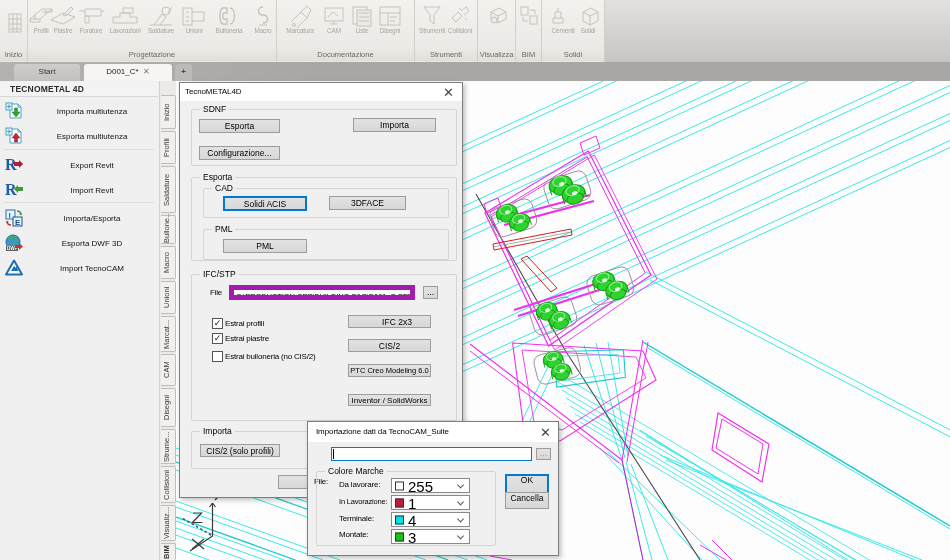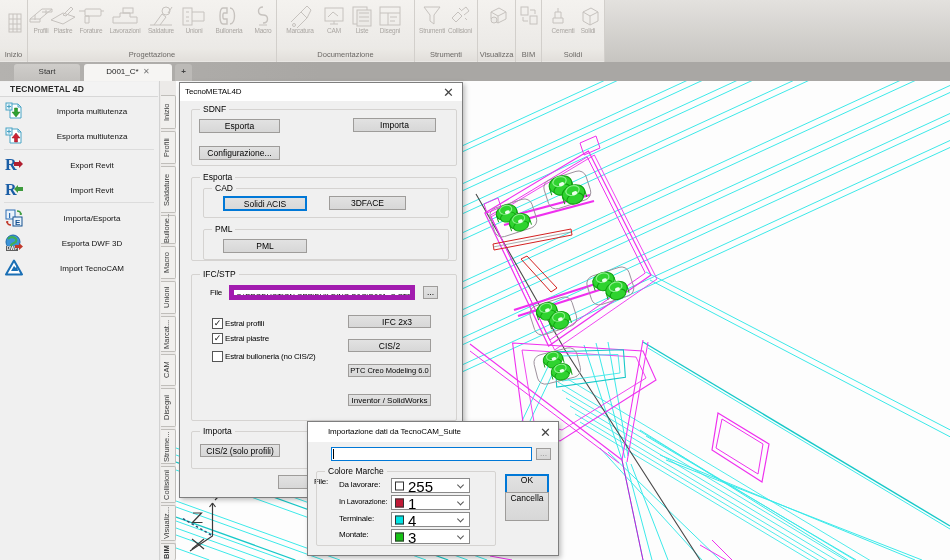--- a/index.html
+++ b/index.html
@@ -529,21 +529,21 @@
     <div class="btn" style="left:168px; top:311px; width:83px; height:12px; line-height:11px; font-size:8px;">Inventor / SolidWorks</div>
 
     <div class="grp" style="left:11px; top:348px; width:266px; height:38px;">
         <em>Importa</em>
       </div>
     <div class="btn" style="left:20px; top:361px; width:80px; height:13px; line-height:12px;">CIS/2  (solo profili)</div>
     <div class="btn" style="left:98px; top:392px; width:88px; height:14px; line-height:13px;"></div>
   </div>
 
   <div class="dlg" id="dlg2" style="left:307px; top:421px; width:252px; height:135px;">
-    <div class="tbar" style="height:20px; line-height:20px; padding-left:20px;">Importazione dati da TecnoCAM_Suite</div>
+    <div class="tbar" style="height:20px; line-height:20px; padding-left:8px;">Importazione dati da TecnoCAM_Suite</div>
     <div class="closex" style="right:7px; top:3px;">✕</div>
     <div class="lab" style="left:6px; top:27px;margin-top:28px;">File:</div>
     <div class="inp" style="left:23px; top:25px; width:201px; height:14px; border:1px solid #0078d7;"><span style="display:inline-block; width:1px; height:10px; background:#000; margin:1px 0 0 1px;"></span></div>
     <div class="btn" style="left:228px; top:26px; width:15px; height:12px; line-height:9px; color:#9a9a9a;">...</div>
     <div class="grp" style="left:8px; top:49px; width:180px; height:75px;">
         <em>Colore Marche</em>
       </div>
     <div class="lab" style="left:31px; top:58px;">Da lavorare:</div>
     <div class="combo" style="left:83px; top:56px; width:79px; height:15px;">
         <span class="sw" style="background:#fff;"></span>
@@ -562,16 +562,16 @@
         <span class="cv">4</span>
         <span class="ar"></span>
       </div>
     <div class="lab" style="left:31px; top:108px;">Montate:</div>
     <div class="combo" style="left:83px; top:107px; width:79px; height:15px;">
         <span class="sw" style="background:#16c216;"></span>
         <span class="cv">3</span>
         <span class="ar"></span>
       </div>
     <div class="btn focus" style="left:197px; top:52px; width:44px; height:24px; line-height:11px;">OK</div>
-    <div class="btn" style="left:197px; top:70px; width:44px; height:29px; line-height:11px;">Cancella</div>
+    <div class="btn" style="left:197px; top:70px; width:44px; height:17px; line-height:11px;">Cancella</div>
   </div>
 
 </div>
 
 </body></html>

